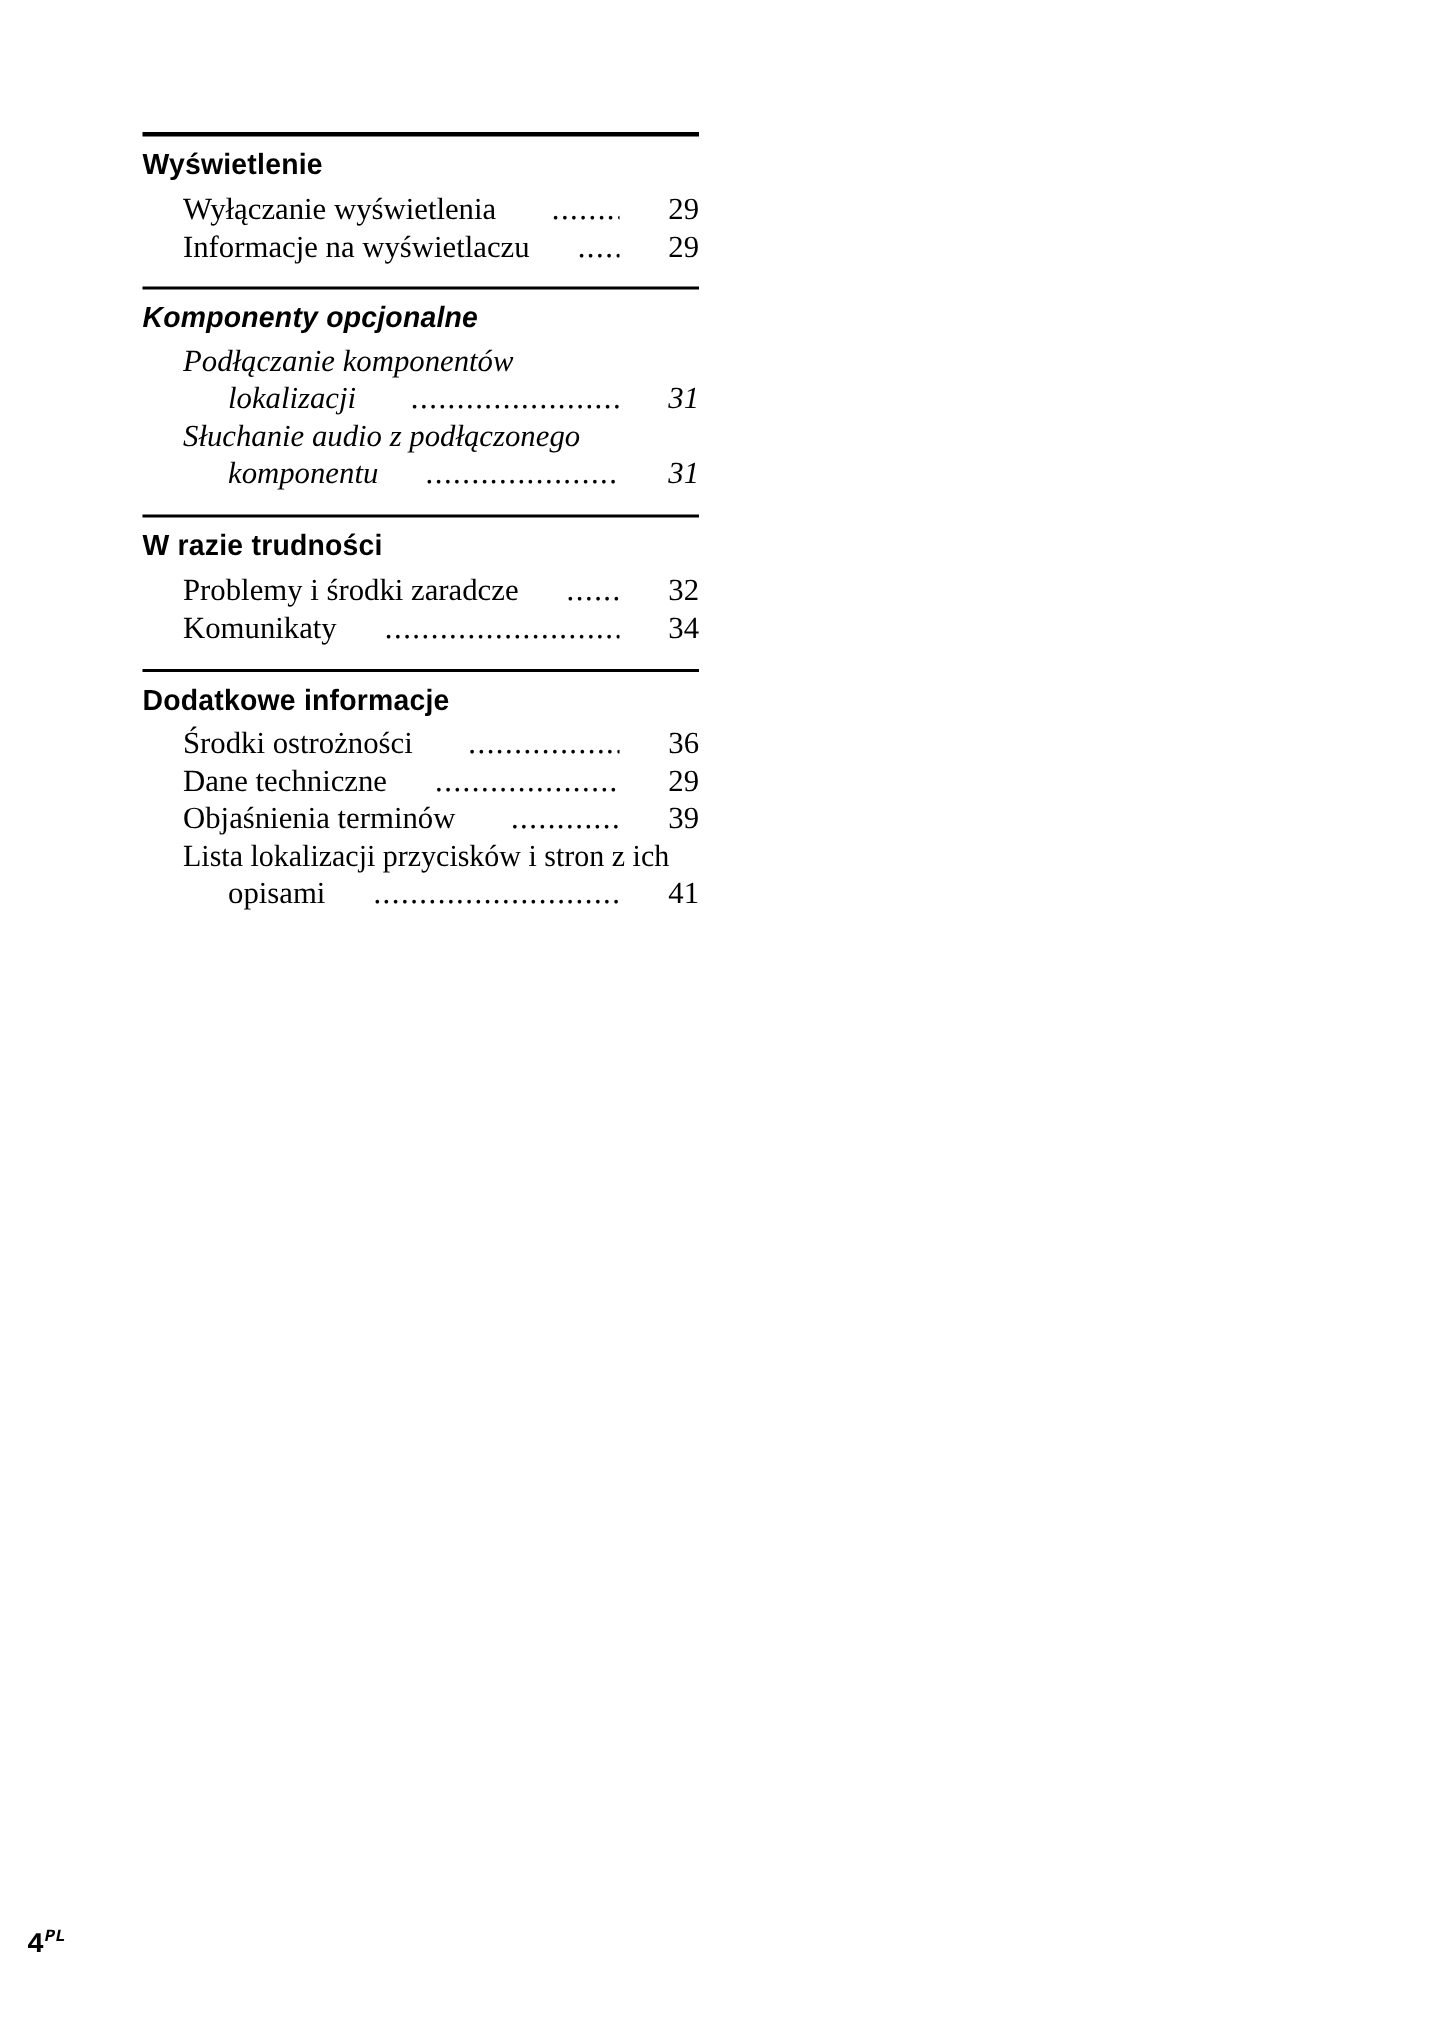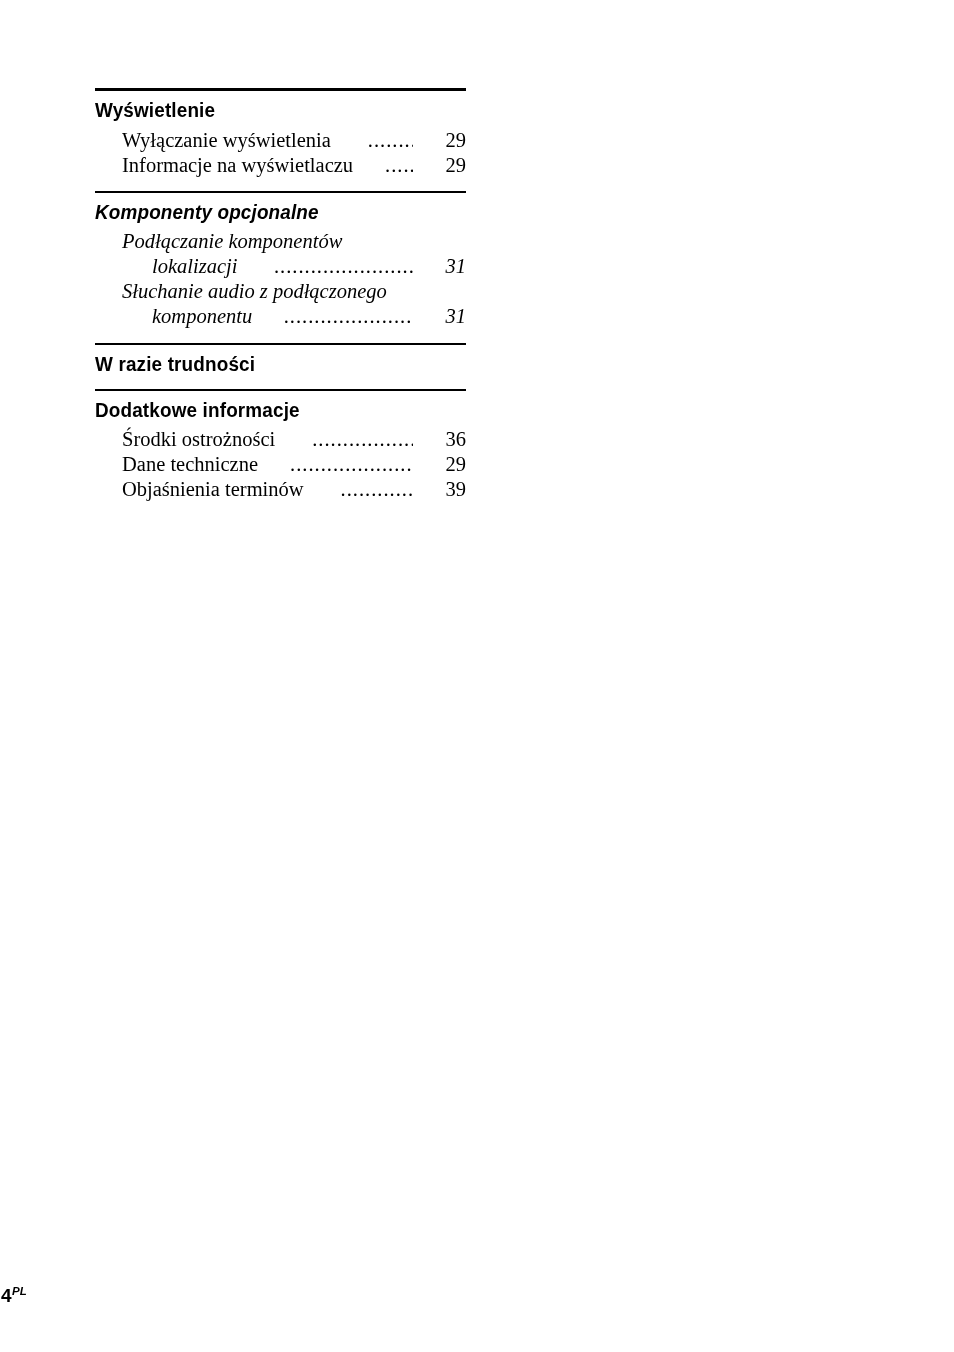--- a/index.html
+++ b/index.html
@@ -108,23 +108,23 @@
     text-align: right;
     padding-left: 1px;
   }
 
   
   .line.plain { display: block; }
 
   
   .folio {
     position: absolute;
-    left: 1px;
+    left: 18px;
     top: 1286px;
-    font-family: Liberation Sans, sans-serif;
+    font-family: Liberation Mono, monospace;
     font-weight: bold;
     font-size: 19px;
     line-height: 1;
     white-space: nowrap;
   }
   .folio .pl {
     font-size: 11.5px;
     font-style: italic;
     font-weight: bold;
     vertical-align: 7px;
@@ -175,20 +175,36 @@
               <span class="txt">komponentu</span>
               <span class="leader"></span>
               <span class="pagenum">31</span>
             </div>
           </li>
         </ul>
       </div>
       <div class="section" style="margin-top: 14px;">
         <div class="rule"></div>
         <div class="section-heading" style="margin-top: 10px; margin-bottom: 7px;">W razie trudności</div>
+        <ul class="entries">
+          <li class="entry">
+            <div class="line">
+              <span class="txt">Problemy i środki zaradcze</span>
+              <span class="leader"></span>
+              <span class="pagenum">32</span>
+            </div>
+          </li>
+          <li class="entry">
+            <div class="line">
+              <span class="txt">Komunikaty</span>
+              <span class="leader"></span>
+              <span class="pagenum">34</span>
+            </div>
+          </li>
+        </ul>
       </div>
       <div class="section" style="margin-top: 14px;">
         <div class="rule"></div>
         <div class="section-heading" style="margin-top: 10px; margin-bottom: 7px;">Dodatkowe informacje</div>
         <ul class="entries">
           <li class="entry">
             <div class="line">
               <span class="txt">Środki ostrożności</span>
               <span class="leader gap"></span>
               <span class="pagenum">36</span>
@@ -201,20 +217,28 @@
               <span class="pagenum">29</span>
             </div>
           </li>
           <li class="entry">
             <div class="line">
               <span class="txt">Objaśnienia terminów</span>
               <span class="leader gap"></span>
               <span class="pagenum">39</span>
             </div>
           </li>
+          <li class="entry">
+            <div class="line squeeze plain"><span class="txt">Lista lokalizacji przycisków i stron z ich</span></div>
+            <div class="line indent">
+              <span class="txt">opisami</span>
+              <span class="leader"></span>
+              <span class="pagenum">41</span>
+            </div>
+          </li>
         </ul>
       </div>
     </div>
 
   <div class="folio">
     <span>4</span><span class="pl">PL</span>
   </div>
 
 </div>
 

